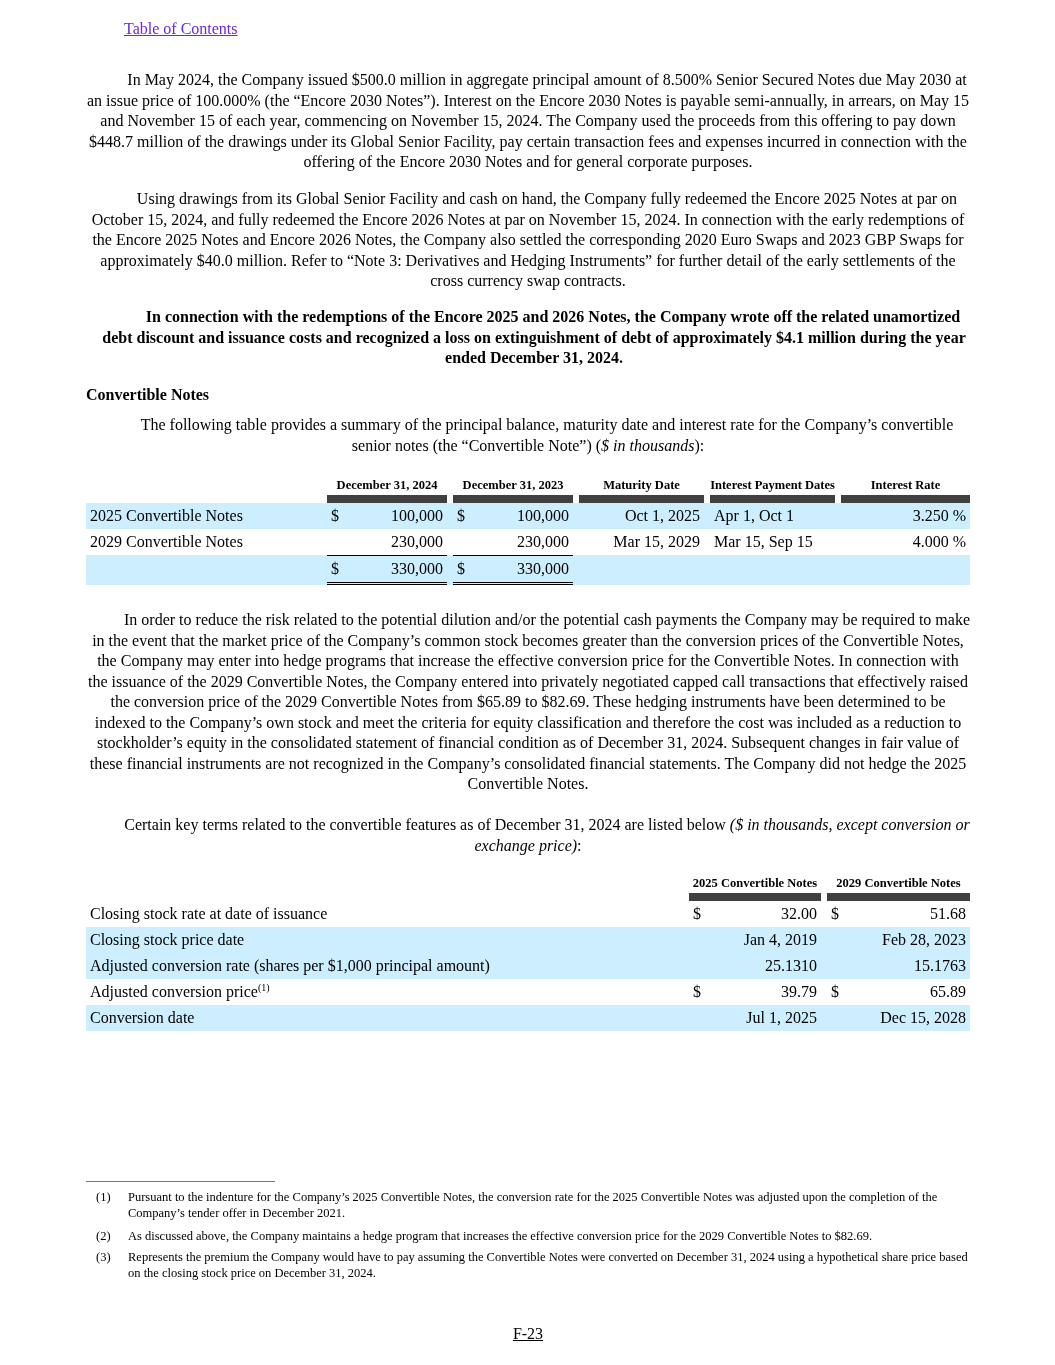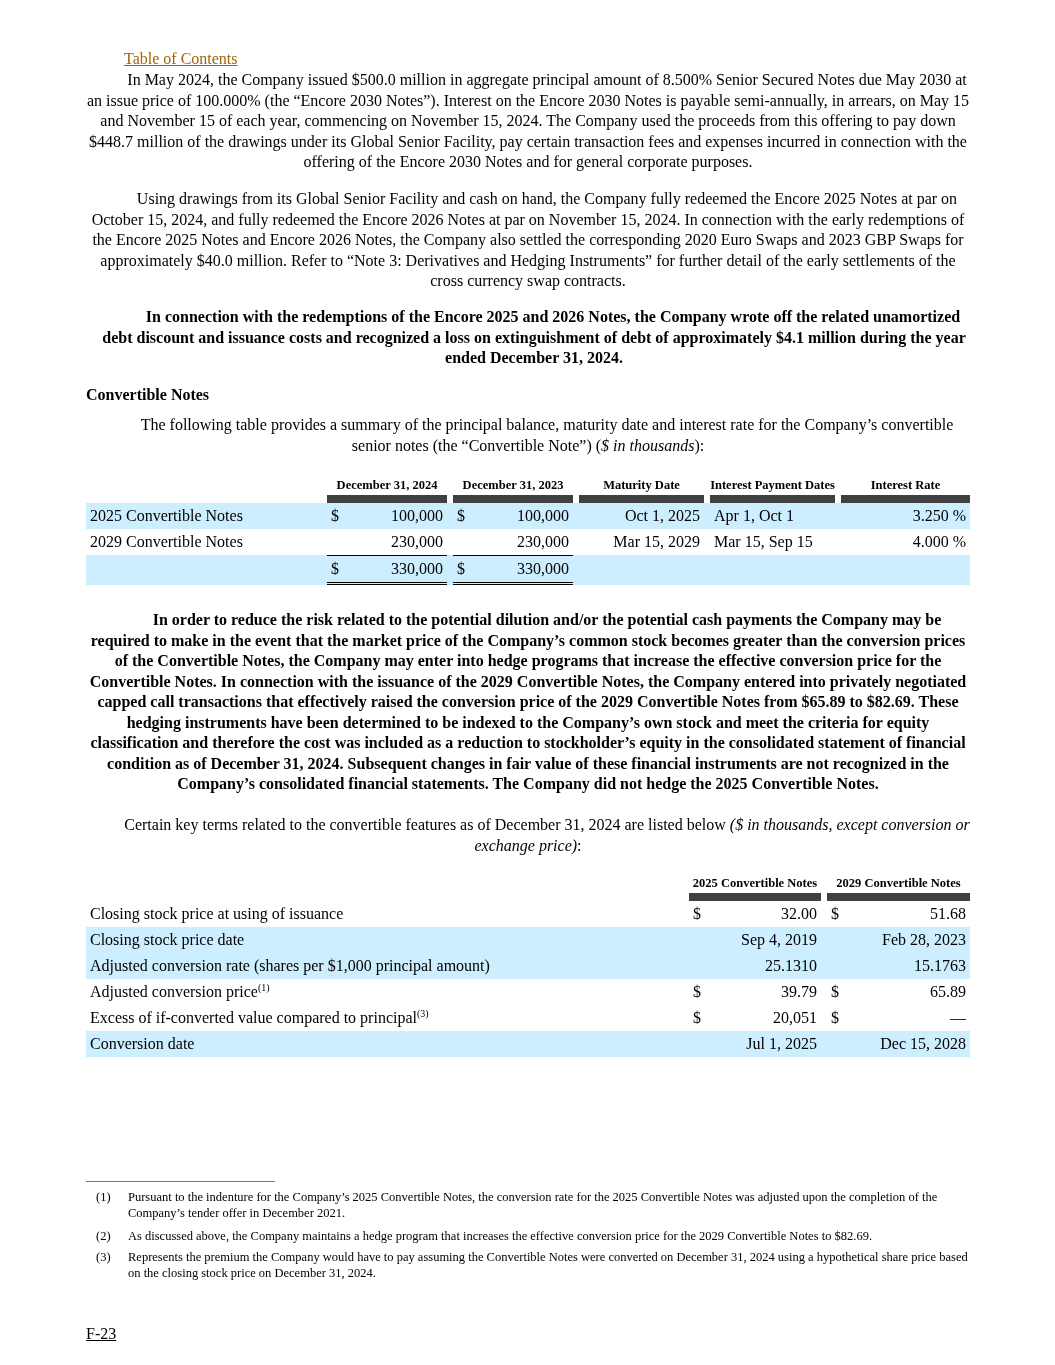--- a/index.html
+++ b/index.html
@@ -2,28 +2,28 @@
 <html><head>
 <meta charset="utf-8">
 <style>
   html, body { margin: 0; padding: 0; background: #ffffff; }
   body {
     width: 1055px; height: 1365px; position: relative; overflow: hidden;
     font-family: "Liberation Serif", "DejaVu Serif", serif;
     color: #000; font-size: 16px; line-height: 20.5px;
   }
   .page { position: absolute; left: 86px; top: 0; width: 884px; }
-  .toc { position: absolute; left: 38px; top: 19px; color: #a16207; text-decoration: underline; font-size: 16px; margin-top: 30px; }
+  .toc { position: absolute; left: 38px; top: 19px; color: #6d28d9; text-decoration: underline; font-size: 16px; }
   p.para { margin: 0; text-indent: 38px; text-align: center; }
   .p1 { position: absolute; top: 70px; left: 0; width: 884px; }
   .p2 { position: absolute; top: 189px; left: 0; width: 884px; }
   .p3 { position: absolute; top: 307px; left: 6px; width: 884px; font-weight: bold; }
   .heading { position: absolute; top: 385px; left: 0; font-weight: bold; }
   .p4 { position: absolute; top: 415px; left: 0; width: 884px; }
-  .p5 { position: absolute; top: 610px; left: 0; width: 884px; font-weight: bold; }
+  .p5 { position: absolute; top: 610px; left: 0; width: 884px; }
   .p6 { position: absolute; top: 815px; left: 0; width: 884px; }
   em { font-style: italic; }
 
   table { border-collapse: separate; border-spacing: 0; position: absolute; left: 0; }
   .t1 { top: 478px; width: 884px; }
   .t2 { top: 876px; width: 884px; }
   th { font-size: 12.5px; font-weight: bold; line-height: 14px; vertical-align: bottom; text-align: center; padding: 0 0 3px 0; }
   th.ul { border-bottom: 8px solid #404040; }
   td { height: 26px; padding: 0 4px; vertical-align: middle; white-space: nowrap; }
   tr.shade td { background: #cceeff; }
@@ -32,21 +32,21 @@
   .gap { width: 6px; padding: 0; background: transparent !important; }
   tr.shade td.gap { background: #cceeff !important; }
   .totline { border-top: 1px solid #000; border-bottom: 3px double #000; }
   sup { font-size: 10px; line-height: 0; vertical-align: 6px; }
 
   .fn-rule { position: absolute; top: 1181px; left: 0; width: 189px; border-top: 1px solid #777; }
   .fn { position: absolute; left: 0; width: 884px; font-size: 12.5px; line-height: 16px; }
   .fn .n { position: absolute; left: 10px; top: 0; }
   .fn .t { margin-left: 42px; }
   .fn1 { top: 1189px; } .fn2 { top: 1228px; } .fn3 { top: 1249px; }
-  .pagenum { position: absolute; top: 1324px; left: 0; width: 884px; text-align: left; text-decoration: underline; }
+  .pagenum { position: absolute; top: 1324px; left: 0; width: 884px; text-align: center; text-decoration: underline; }
 </style>
 </head>
 <body>
 
 <div class="page">
   <a class="toc" href="#">Table of Contents</a>
 
   <p class="para p1">In May 2024, the Company issued $500.0 million in aggregate principal amount of 8.500% Senior Secured Notes due May 2030 at an issue price of 100.000% (the “Encore 2030 Notes”). Interest on the Encore 2030 Notes is payable semi-annually, in arrears, on May 15 and November 15 of each year, commencing on November 15, 2024. The Company used the proceeds from this offering to pay down $448.7 million of the drawings under its Global Senior Facility, pay certain transaction fees and expenses incurred in connection with the offering of the Encore 2030 Notes and for general corporate purposes.</p>
   <p class="para p2">Using drawings from its Global Senior Facility and cash on hand, the Company fully redeemed the Encore 2025 Notes at par on October 15, 2024, and fully redeemed the Encore 2026 Notes at par on November 15, 2024. In connection with the early redemptions of the Encore 2025 Notes and Encore 2026 Notes, the Company also settled the corresponding 2020 Euro Swaps and 2023 GBP Swaps for approximately $40.0 million. Refer to “Note 3: Derivatives and Hedging Instruments” for further detail of the early settlements of the cross currency swap contracts.</p>
   <p class="para p3">In connection with the redemptions of the Encore 2025 and 2026 Notes, the Company wrote off the related unamortized debt discount and issuance costs and recognized a loss on extinguishment of debt of approximately $4.1 million during the year ended December 31, 2024.</p>
@@ -153,33 +153,33 @@
       <tr>
         <th></th>
           <th class="gap"></th>
         <th colspan="2" class="ul">2025 Convertible Notes</th>
           <th class="gap"></th>
         <th colspan="2" class="ul">2029 Convertible Notes</th>
       </tr>
     </thead>
     <tbody id="terms-body">
         <tr>
-          <td><span>Closing stock price at using of issuance</span></td>
+          <td><span>Closing stock rate at date of issuance</span></td>
           <td class="gap"></td>
           <td class="dol">$</td>
           <td class="num">32.00</td>
           <td class="gap"></td>
           <td class="dol">$</td>
           <td class="num">51.68</td>
         </tr>
         <tr class="shade">
           <td><span>Closing stock price date</span></td>
           <td class="gap"></td>
           <td class="dol"></td>
-          <td class="num">Sep 4, 2019</td>
+          <td class="num">Jan 4, 2019</td>
           <td class="gap"></td>
           <td class="dol"></td>
           <td class="num">Feb 28, 2023</td>
         </tr>
         <tr class="shade">
           <td><span>Adjusted conversion rate (shares per $1,000 principal amount)</span></td>
           <td class="gap"></td>
           <td class="dol"></td>
           <td class="num">25.1310</td>
           <td class="gap"></td>
@@ -187,29 +187,20 @@
           <td class="num">15.1763</td>
         </tr>
         <tr>
           <td><span>Adjusted conversion price</span><sup>(1)</sup></td>
           <td class="gap"></td>
           <td class="dol">$</td>
           <td class="num">39.79</td>
           <td class="gap"></td>
           <td class="dol">$</td>
           <td class="num">65.89</td>
-        </tr>
-        <tr>
-          <td><span>Excess of if-converted value compared to principal</span><sup>(3)</sup></td>
-          <td class="gap"></td>
-          <td class="dol">$</td>
-          <td class="num">20,051</td>
-          <td class="gap"></td>
-          <td class="dol">$</td>
-          <td class="num">—</td>
         </tr>
         <tr class="shade">
           <td><span>Conversion date</span></td>
           <td class="gap"></td>
           <td class="dol"></td>
           <td class="num">Jul 1, 2025</td>
           <td class="gap"></td>
           <td class="dol"></td>
           <td class="num">Dec 15, 2028</td>
         </tr>

